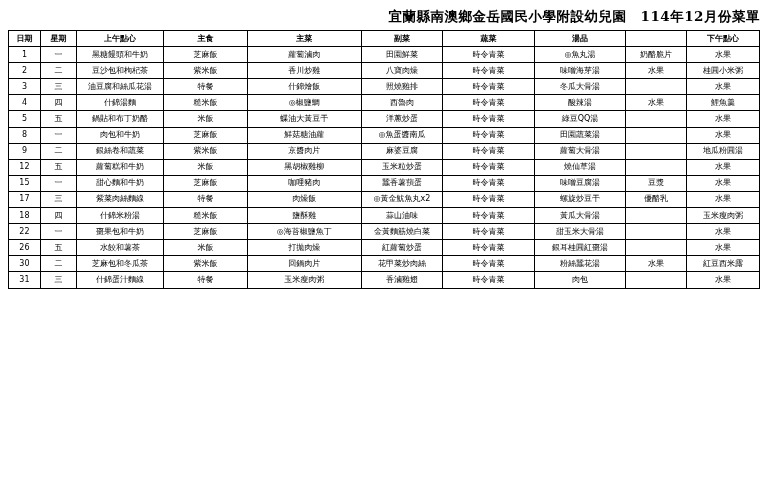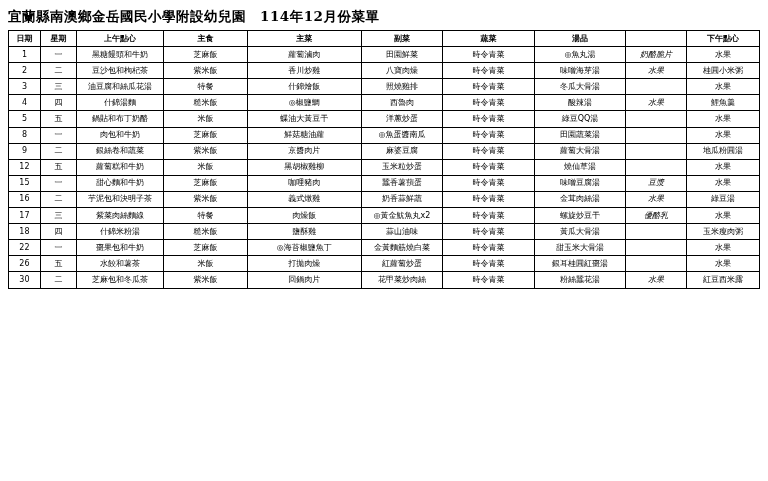--- a/index.html
+++ b/index.html
@@ -15,21 +15,21 @@
     overflow: hidden;
   }
   .page {
     width: 768px;
     height: 481px;
     position: relative;
     box-sizing: border-box;
     padding: 6px 8px 0 8px;
   }
   .title {
-    text-align: left;
+    text-align: right;
     font-size: 13.5px;
     font-weight: bold;
     letter-spacing: 0.5px;
     margin: 2px 0 4px 0;
     font-family: "DejaVu Serif", "Liberation Serif", serif;
   }
   table.menu {
     border-collapse: collapse;
     width: 752px;
     table-layout: fixed;
@@ -49,21 +49,21 @@
     font-weight: bold;
     font-size: 8px;
   }
   .c-date   { width: 30px; }
   .c-week   { width: 34px; }
   .c-am     { width: 84px; }
   .c-staple { width: 80px; }
   .c-main   { width: 110px; }
   .c-veg    { width: 78px; }
   .c-soup   { width: 88px; }
-  .c-extra  { width: 58px; font-style: italic; }
+  .c-extra  { width: 58px; }
   .c-pm     { width: 70px; }
 </style>
 </head>
 <body>
 
 <div class="page">
   <div class="title">宜蘭縣南澳鄉金岳國民小學附設幼兒園　114年12月份菜單</div>
 
   <table class="menu">
     <thead>
@@ -183,32 +183,20 @@
           <td class="c-am">甜心麵和牛奶</td>
           <td class="c-staple">芝麻飯</td>
           <td class="c-main">咖哩豬肉</td>
           <td class="c-veg">蠶香薯蕷蛋</td>
           <td class="c-soup">時令青菜</td>
           <td class="c-soup">味噌豆腐湯</td>
           <td class="c-extra">豆漿</td>
           <td class="c-pm">水果</td>
         </tr>
         <tr>
-          <td class="c-date">16</td>
-          <td class="c-week">二</td>
-          <td class="c-am">芋泥包和決明子茶</td>
-          <td class="c-staple">紫米飯</td>
-          <td class="c-main">義式燉雞</td>
-          <td class="c-veg">奶香蒜鮮蔬</td>
-          <td class="c-soup">時令青菜</td>
-          <td class="c-soup">金茸肉絲湯</td>
-          <td class="c-extra">水果</td>
-          <td class="c-pm">綠豆湯</td>
-        </tr>
-        <tr>
           <td class="c-date">17</td>
           <td class="c-week">三</td>
           <td class="c-am">紫菜肉絲麵線</td>
           <td class="c-staple">特餐</td>
           <td class="c-main">肉燥飯</td>
           <td class="c-veg">◎黃金魷魚丸x2</td>
           <td class="c-soup">時令青菜</td>
           <td class="c-soup">螺旋炒豆干</td>
           <td class="c-extra">優酪乳</td>
           <td class="c-pm">水果</td>
@@ -254,15 +242,27 @@
           <td class="c-week">二</td>
           <td class="c-am">芝麻包和冬瓜茶</td>
           <td class="c-staple">紫米飯</td>
           <td class="c-main">回鍋肉片</td>
           <td class="c-veg">花甲菜炒肉絲</td>
           <td class="c-soup">時令青菜</td>
           <td class="c-soup">粉絲蠶花湯</td>
           <td class="c-extra">水果</td>
           <td class="c-pm">紅豆西米露</td>
         </tr>
+        <tr>
+          <td class="c-date">31</td>
+          <td class="c-week">三</td>
+          <td class="c-am">什錦蛋汁麵線</td>
+          <td class="c-staple">特餐</td>
+          <td class="c-main">玉米瘦肉粥</td>
+          <td class="c-veg">香滷雞翅</td>
+          <td class="c-soup">時令青菜</td>
+          <td class="c-soup">肉包</td>
+          <td class="c-extra"></td>
+          <td class="c-pm">水果</td>
+        </tr>
       </tbody>
   </table>
 </div>
 
 </body></html>

